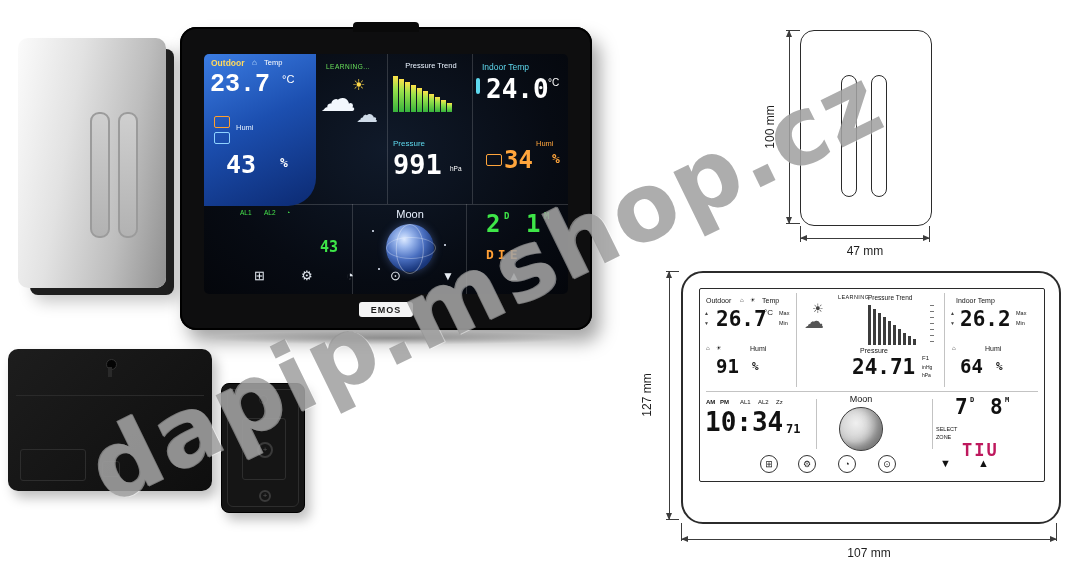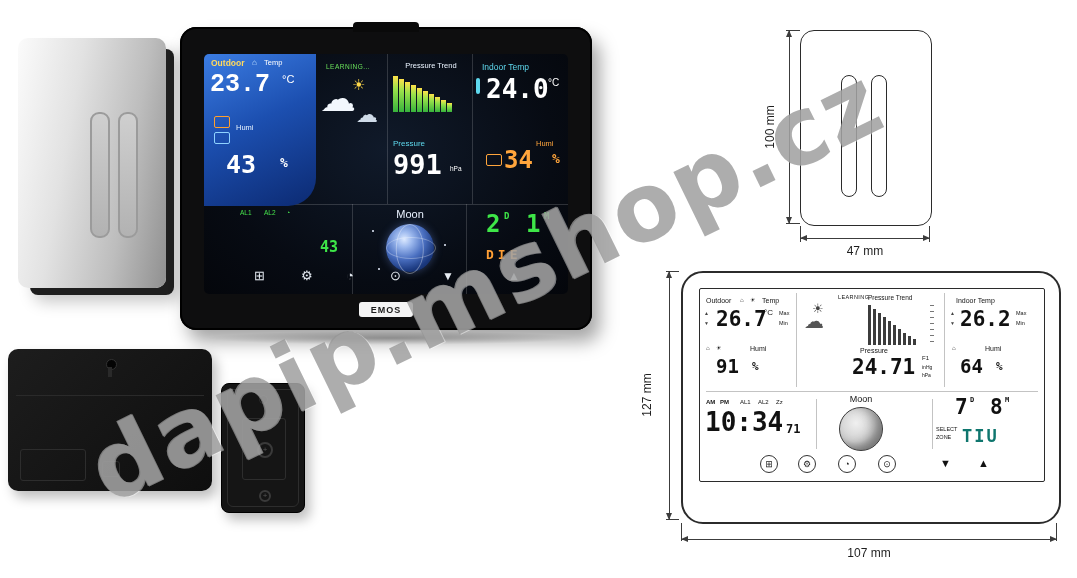--- a/index.html
+++ b/index.html
@@ -288,21 +288,21 @@
 
       <span class="a lbl" style="left:128px;top:106px;width:66px;text-align:center;font-size:9px;">Moon</span>
       <div class="moon-d" style="left:139px;top:118px;"></div>
 
       <span class="a digits" style="left:255px;top:108px;font-size:21px;color:#111;">7</span>
       <span class="a digits" style="left:270px;top:108px;font-size:7px;color:#111;">D</span>
       <span class="a digits" style="left:290px;top:108px;font-size:21px;color:#111;">8</span>
       <span class="a digits" style="left:305px;top:108px;font-size:7px;color:#111;">M</span>
       <span class="a lbl" style="left:236px;top:138px;font-size:5.5px;">SELECT</span>
       <span class="a lbl" style="left:236px;top:146px;font-size:5.5px;">ZONE</span>
-      <span class="a digits" style="left:262px;top:139px;font-size:17px;letter-spacing:2px;color:#0f766e;">TIU</span>
+      <span class="a digits" style="left:262px;top:153px;font-size:17px;letter-spacing:2px;color:#be185d;">TIU</span>
 
       <div class="icon-circle" style="left:60px;top:166px;">⊞</div>
       <div class="icon-circle" style="left:98px;top:166px;">⚙</div>
       <div class="icon-circle" style="left:138px;top:166px;">◔</div>
       <div class="icon-circle" style="left:178px;top:166px;">⊙</div>
       <span class="a" style="left:240px;top:168px;font-size:11px;color:#111;">▼</span>
       <span class="a" style="left:278px;top:168px;font-size:11px;color:#111;">▲</span>
     </div>
   </div>
 

